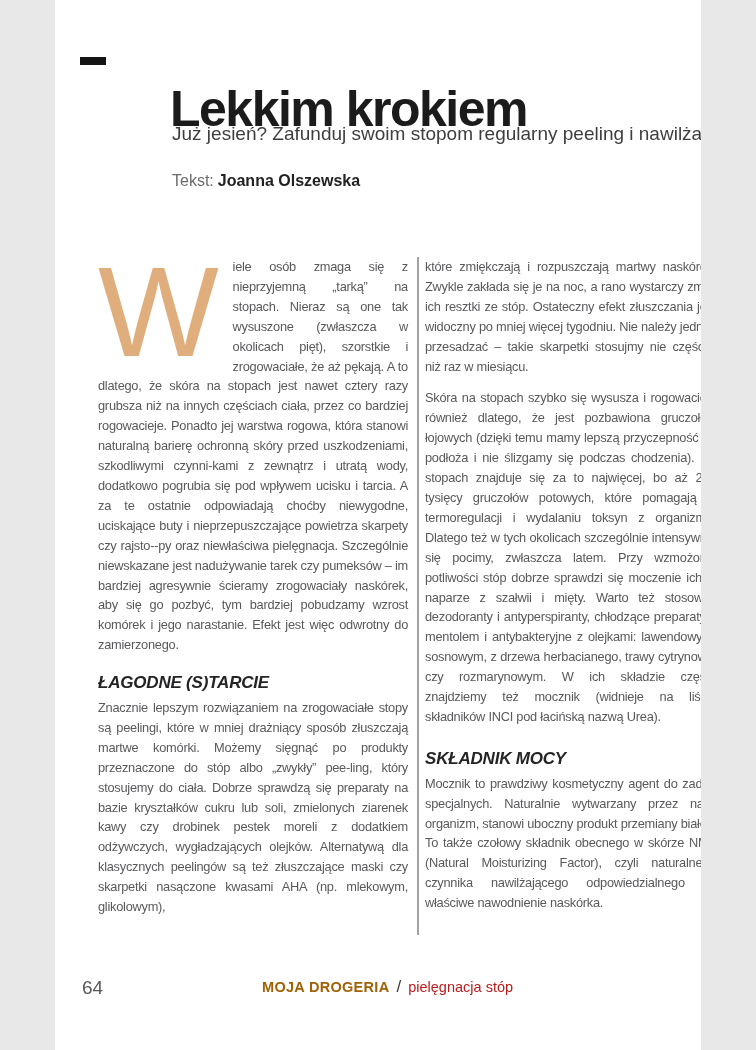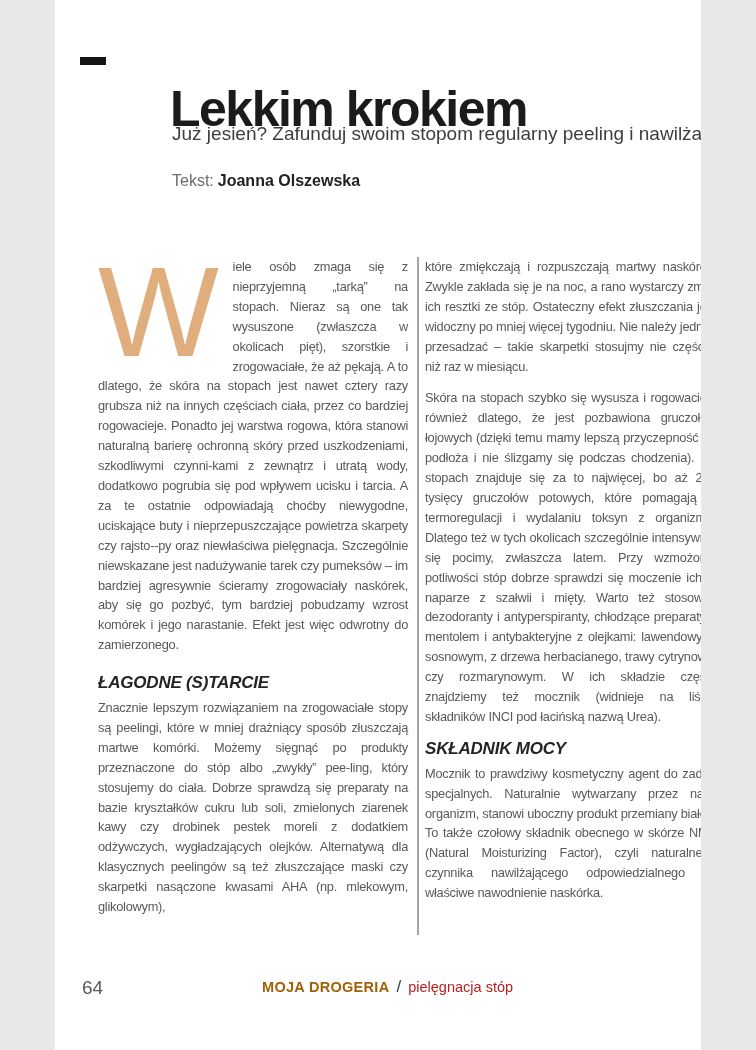--- a/index.html
+++ b/index.html
@@ -72,21 +72,21 @@
   }
   .section-heading {
     font-size: 17px;
     font-weight: bold;
     letter-spacing: -0.2px;
     color: #242426;
     margin: 18px 0 5px 0;
     text-align: left;
     font-style: italic;
   }
-  .col-right .section-heading { margin-top: 12px; }
+  .col-right .section-heading { margin-top: 22px; }
   .column-divider {
     position: absolute;
     left: 362px;
     top: 257px;
     width: 1.5px;
     height: 678px;
     background: #a3a3a5;
   }
   .footer-page-number {
     position: absolute;

